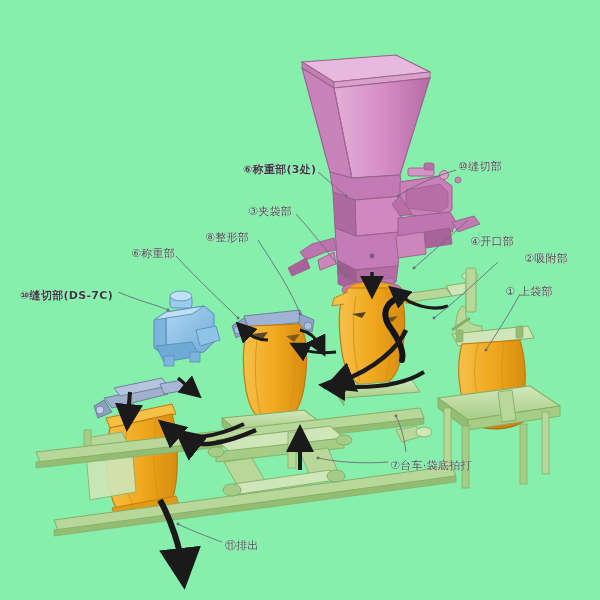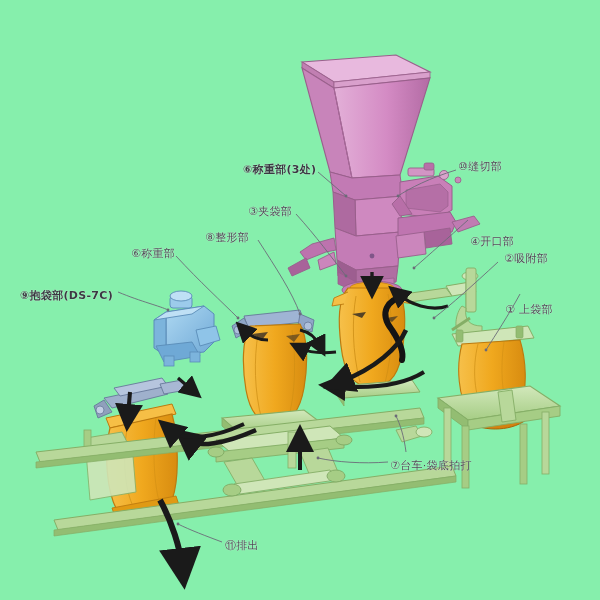--- a/index.html
+++ b/index.html
@@ -309,25 +309,25 @@
   <div class="lbl bold" style="left:243px; top:163px;">⑥称重部(3处)</div>
 
   <div class="lbl" style="left:458px; top:160px;">⑩缝切部</div>
 
   <div class="lbl" style="left:248px; top:205px;">③夹袋部</div>
 
   <div class="lbl" style="left:470px; top:212px;margin-top:23px;">④开口部</div>
 
   <div class="lbl" style="left:205px; top:231px;text-align:center;">⑧整形部</div>
 
-  <div class="lbl" style="left:504px; top:252px;">②吸附部</div>
+  <div class="lbl" style="left:524px; top:252px;">②吸附部</div>
 
   <div class="lbl" style="left:131px; top:247px;">⑥称重部</div>
 
-  <div class="lbl" style="left:505px; top:285px;margin-top:18px;">①  上袋部</div>
-
-  <div class="lbl bold" style="left:20px; top:289px;">⑨抱袋部(DS-7C)</div>
+  <div class="lbl" style="left:505px; top:285px;">①  上袋部</div>
+
+  <div class="lbl bold" style="left:20px; top:289px;">⑩缝切部(DS-7C)</div>
 
   <div class="lbl" style="left:390px; top:459px;">⑦台车·袋底拍打</div>
 
   <div class="lbl" style="left:225px; top:539px;text-align:right;">⑪排出</div>
 
 </div>
 
 </body></html>

